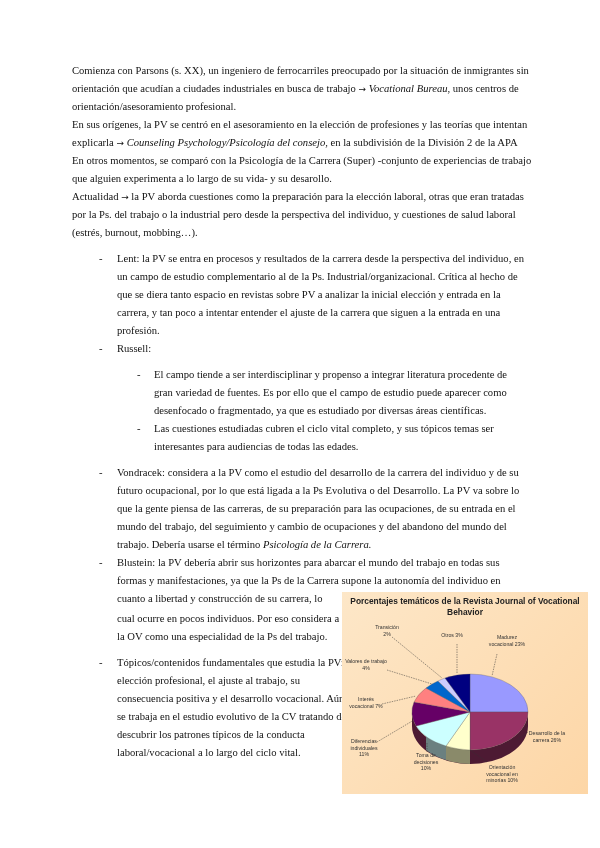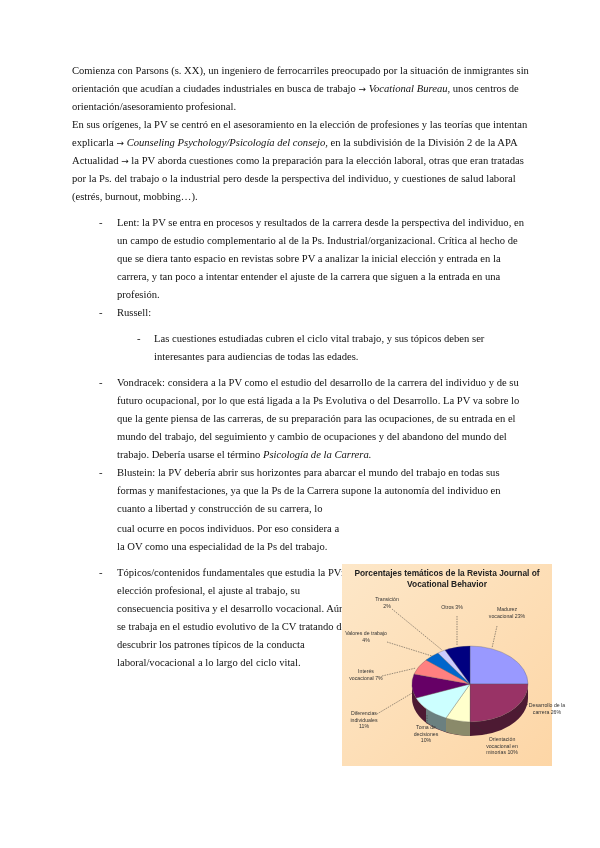--- a/index.html
+++ b/index.html
@@ -7,40 +7,42 @@
          font-family:"Liberation Serif","DejaVu Serif",serif; color:#111; }
   .page { position:absolute; left:72px; top:62px; width:460px; font-size:10.6px; line-height:18px; }
   p { margin:0; }
   .arrow { font-family:"DejaVu Sans",sans-serif; font-size:9px; }
   ul { list-style:none; margin:8px; padding:0; }
   .l1 > li { position:relative; padding-left:37px; margin-left:0; }
   .l1 > li::before { content:"-"; position:absolute; left:19px; }
   .l2 > li { position:relative; padding-left:74px; }
   .l2 > li::before { content:"-"; position:absolute; left:57px; }
   .narrow { width:262px; }
-  .chart { position:absolute; left:342px; top:564px; width:210px; height:202px;
+  .chart { position:absolute; left:342px; top:592px; width:246px; height:202px;
            background:linear-gradient(135deg,#fde7c8 0%,#fdd6a6 100%);
            font-family:"Liberation Sans","DejaVu Sans",sans-serif; }
   .chart-title { position:absolute; top:4px; left:0; width:100%; text-align:center;
                  font-weight:bold; font-size:8.4px; line-height:11px; color:#222; }
   .lbl { position:absolute; font-size:5.2px; line-height:6.5px; text-align:center; color:#333; }
   .chart svg { position:absolute; left:0; top:0; }
 </style>
 </head>
 <body>
 
 <div class="page">
   <p><span>Comienza con Parsons (s. XX), un ingeniero de ferrocarriles preocupado por la situación de inmigrantes sin orientación que acudían a ciudades industriales en busca de trabajo </span><span class="arrow">→</span> <i>Vocational Bureau</i><span>, unos centros de orientación/asesoramiento profesional.</span></p>
   <p><span>En sus orígenes, la PV se centró en el asesoramiento en la elección de profesiones y las teorías que intentan explicarla </span><span class="arrow">→</span> <i>Counseling Psychology/Psicología del consejo</i><span>, en la subdivisión de la División 2 de la APA</span></p>
+  <p>En otros momentos, se comparó con la Psicología de la Carrera (Super) -conjunto de experiencias de trabajo que alguien experimenta a lo largo de su vida- y su desarollo.</p>
   <p><span>Actualidad </span><span class="arrow">→</span><span> la PV aborda cuestiones como la preparación para la elección laboral, otras que eran tratadas por la Ps. del trabajo o la industrial pero desde la perspectiva del individuo, y cuestiones de salud laboral (estrés, burnout, mobbing…).</span></p>
   <ul class="l1">
     <li>Lent: la PV se entra en procesos y resultados de la carrera desde la perspectiva del individuo, en un campo de estudio complementario al de la Ps. Industrial/organizacional. Crítica al hecho de que se diera tanto espacio en revistas sobre PV a analizar la inicial elección y entrada en la carrera, y tan poco a intentar entender el ajuste de la carrera que siguen a la entrada en una profesión.</li>
     <li><span>Russell:</span>
       <ul class="l2" style="margin-left:-37px;">
-        <li>Las cuestiones estudiadas cubren el ciclo vital trabajo, y sus tópicos deben ser interesantes para audiencias de todas las edades.</li>
+        <li>El campo tiende a ser interdisciplinar y propenso a integrar literatura procedente de gran variedad de fuentes. Es por ello que el campo de estudio puede aparecer como desenfocado o fragmentado, ya que es estudiado por diversas áreas científicas.</li>
+        <li>Las cuestiones estudiadas cubren el ciclo vital completo, y sus tópicos temas ser interesantes para audiencias de todas las edades.</li>
       </ul>
     </li>
     <li><span>Vondracek: considera a la PV como el estudio del desarrollo de la carrera del individuo y de su futuro ocupacional, por lo que está ligada a la Ps Evolutiva o del Desarrollo. La PV va sobre lo que la gente piensa de las carreras, de su preparación para las ocupaciones, de su entrada en el mundo del trabajo, del seguimiento y cambio de ocupaciones y del abandono del mundo del trabajo. Debería usarse el término </span><i>Psicología de la Carrera.</i></li>
     <li><span>Blustein: la PV debería abrir sus horizontes para abarcar el mundo del trabajo en todas sus formas y manifestaciones, ya que la Ps de la Carrera supone la autonomía del individuo en cuanto a libertad y construcción de su carrera, lo</span><br><span class="narrow" style="display:inline-block;width:225px;margin-top:2px;">cual ocurre en pocos individuos. Por eso considera a la OV como una especialidad de la Ps del trabajo.</span></li>
   </ul>
   <ul class="l1 narrow" style="width:270px;">
     <li>Tópicos/contenidos fundamentales que estudia la PV: elección profesional, el ajuste al trabajo, su consecuencia positiva y el desarrollo vocacional. Aún se trabaja en el estudio evolutivo de la CV tratando de descubrir los patrones típicos de la conducta laboral/vocacional a lo largo del ciclo vital.</li>
   </ul>
 </div>
 

